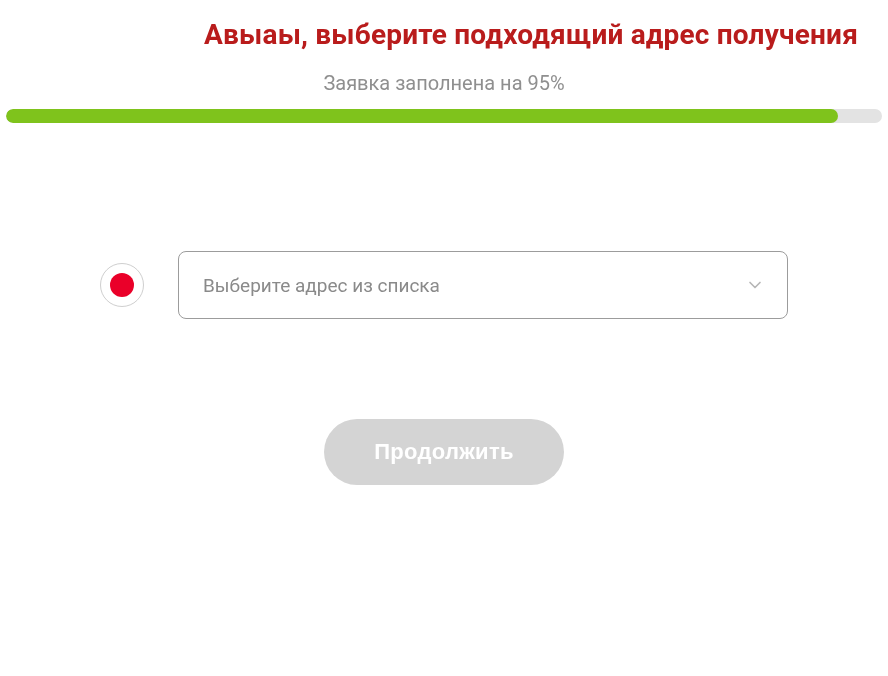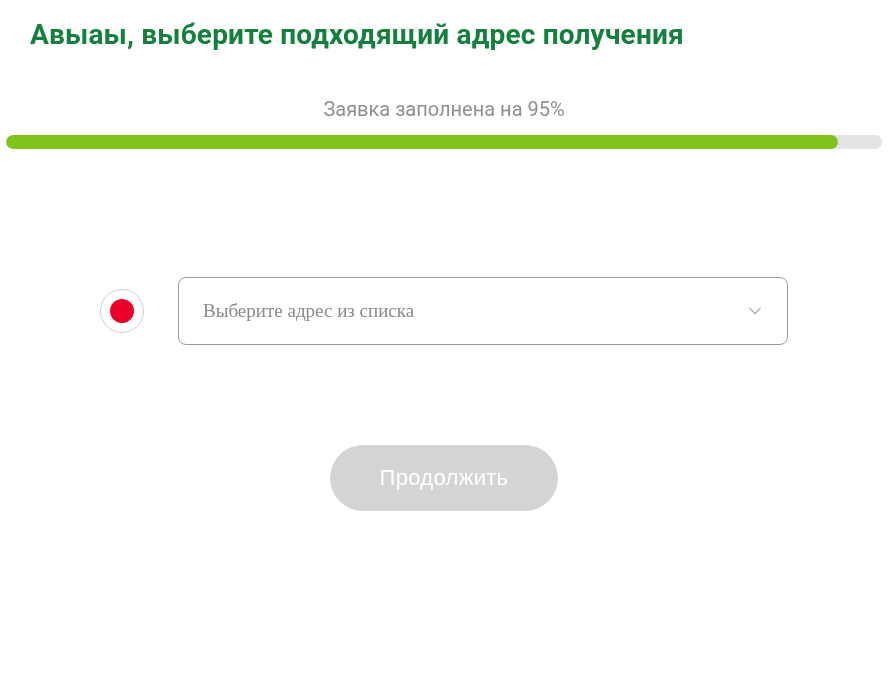--- a/index.html
+++ b/index.html
@@ -8,30 +8,30 @@
     font-family: -apple-system, BlinkMacSystemFont, "Segoe UI", Roboto, Arial, sans-serif;
     background: #ffffff;
     overflow: hidden;
   }
   .page {
     width: 888px;
     position: relative;
     padding-top: 18px;
   }
   .title {
-    text-align: left;
+    text-align: right;
     font-size: 28px;
     font-weight: 700;
-    color: #15803d;
+    color: #b91c1c;
     letter-spacing: 0.2px;
     padding: 0 30px;
   }
   .progress-wrap {
     width: 100%;
-    margin-top: 46px;
+    margin-top: 20px;
   }
   .progress-label {
     text-align: center;
     font-size: 20px;
     color: #8f8f8f;
     margin-bottom: 14px;
   }
   .progress-track {
     width: 876px;
     height: 14px;
@@ -43,21 +43,20 @@
   }
   .progress-bar {
     position: absolute;
     top: 0; left: 0; bottom: 0;
     background: #7fc31c;
     border-radius: 7px;
   }
   .options {
     width: 688px;
     margin: 128px auto 12px auto;
-    font-family: Liberation Serif, serif;
   }
   .option-row {
     display: flex;
     align-items: center;
     gap: 34px;
     margin-bottom: 28px;
   }
   .radio {
     width: 44px;
     height: 44px;
@@ -109,21 +108,21 @@
     margin-top: 100px;
   }
   .continue-btn {
     background: #d4d4d4;
     color: #ffffff;
     border: none;
     border-radius: 36px;
     height: 66px;
     padding: 0 50px;
     font-size: 22px;
-    font-weight: 400;
+    font-weight: 700;
     letter-spacing: 0.3px;
     cursor: pointer;
   }
 </style>
 </head>
 <body>
 
 <div class="page">
 
   <h1 class="title">Авыаы, выберите подходящий адрес получения</h1>

